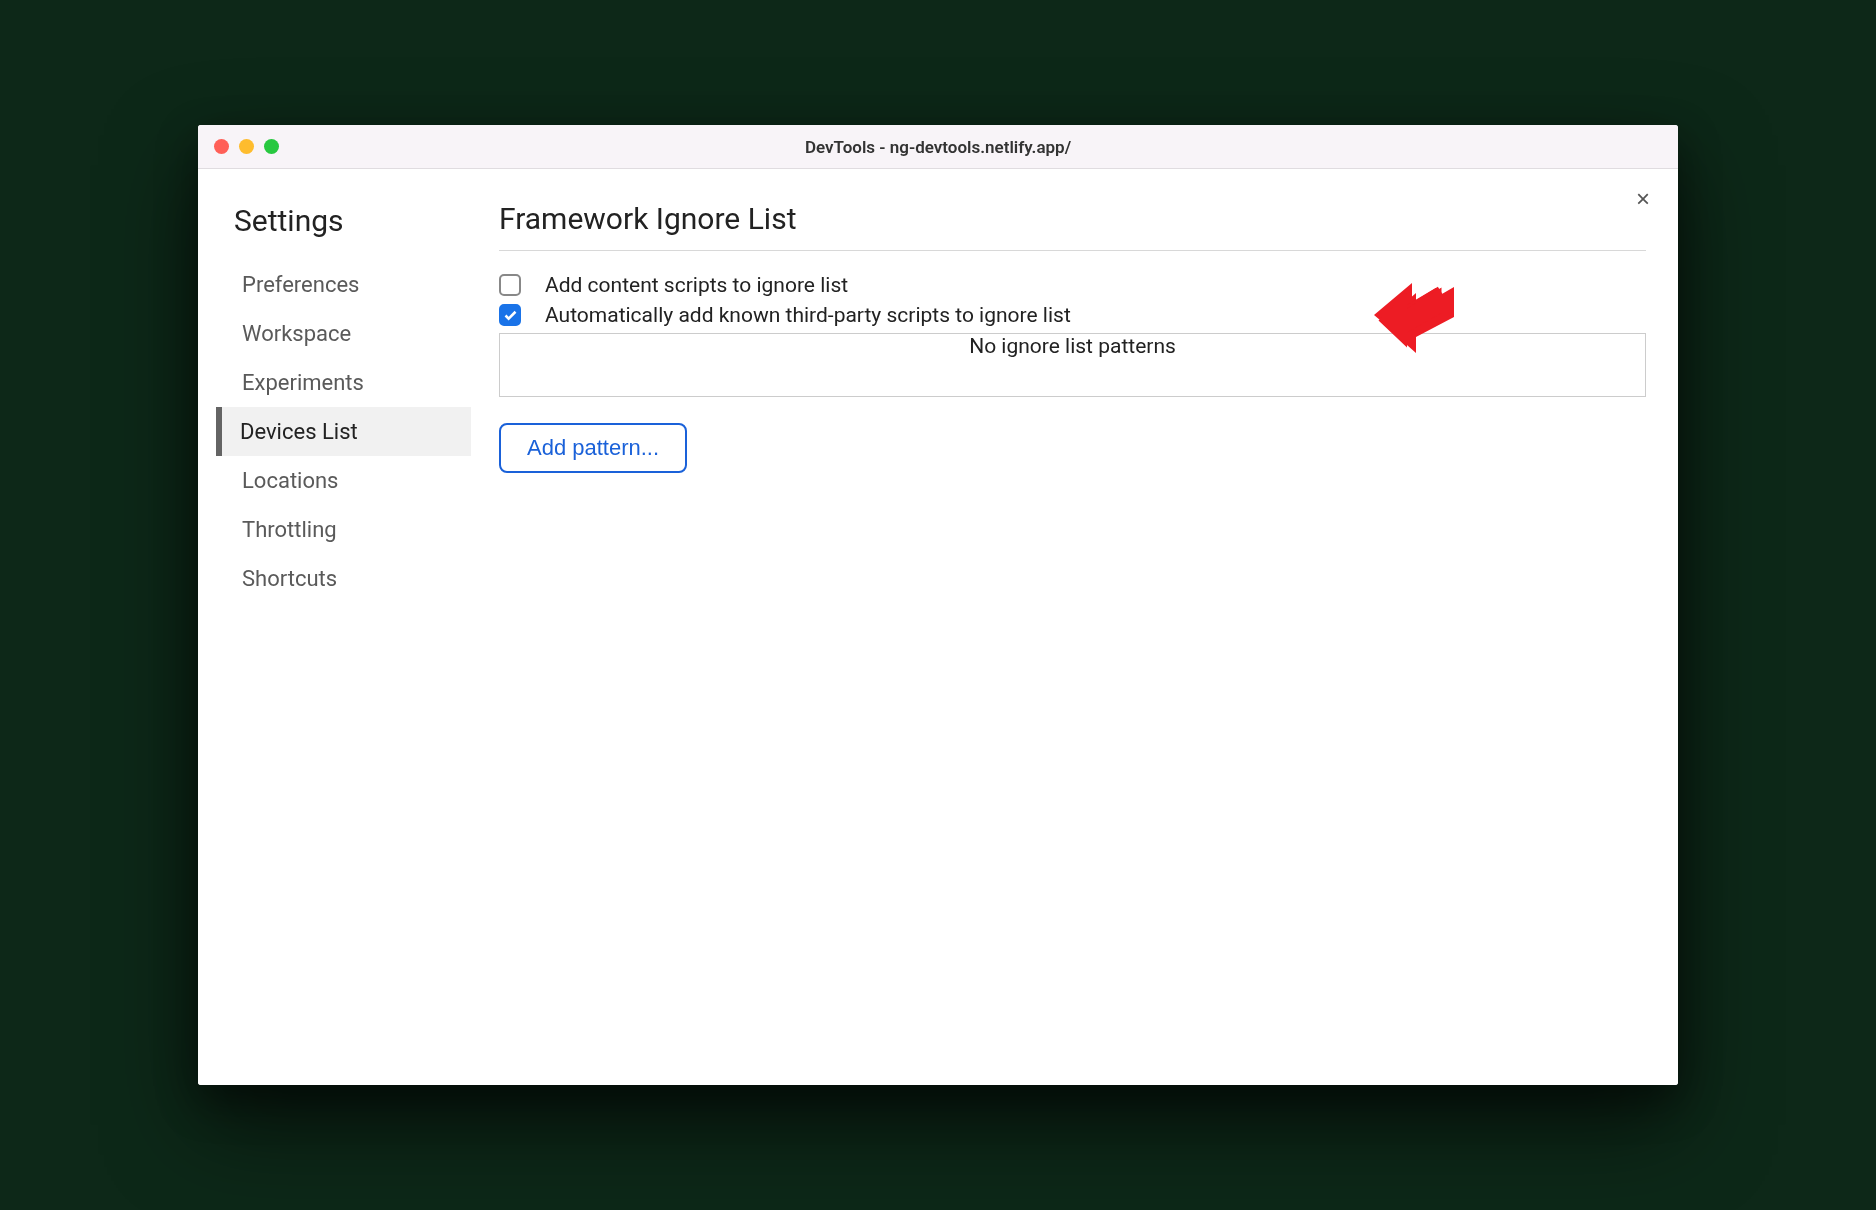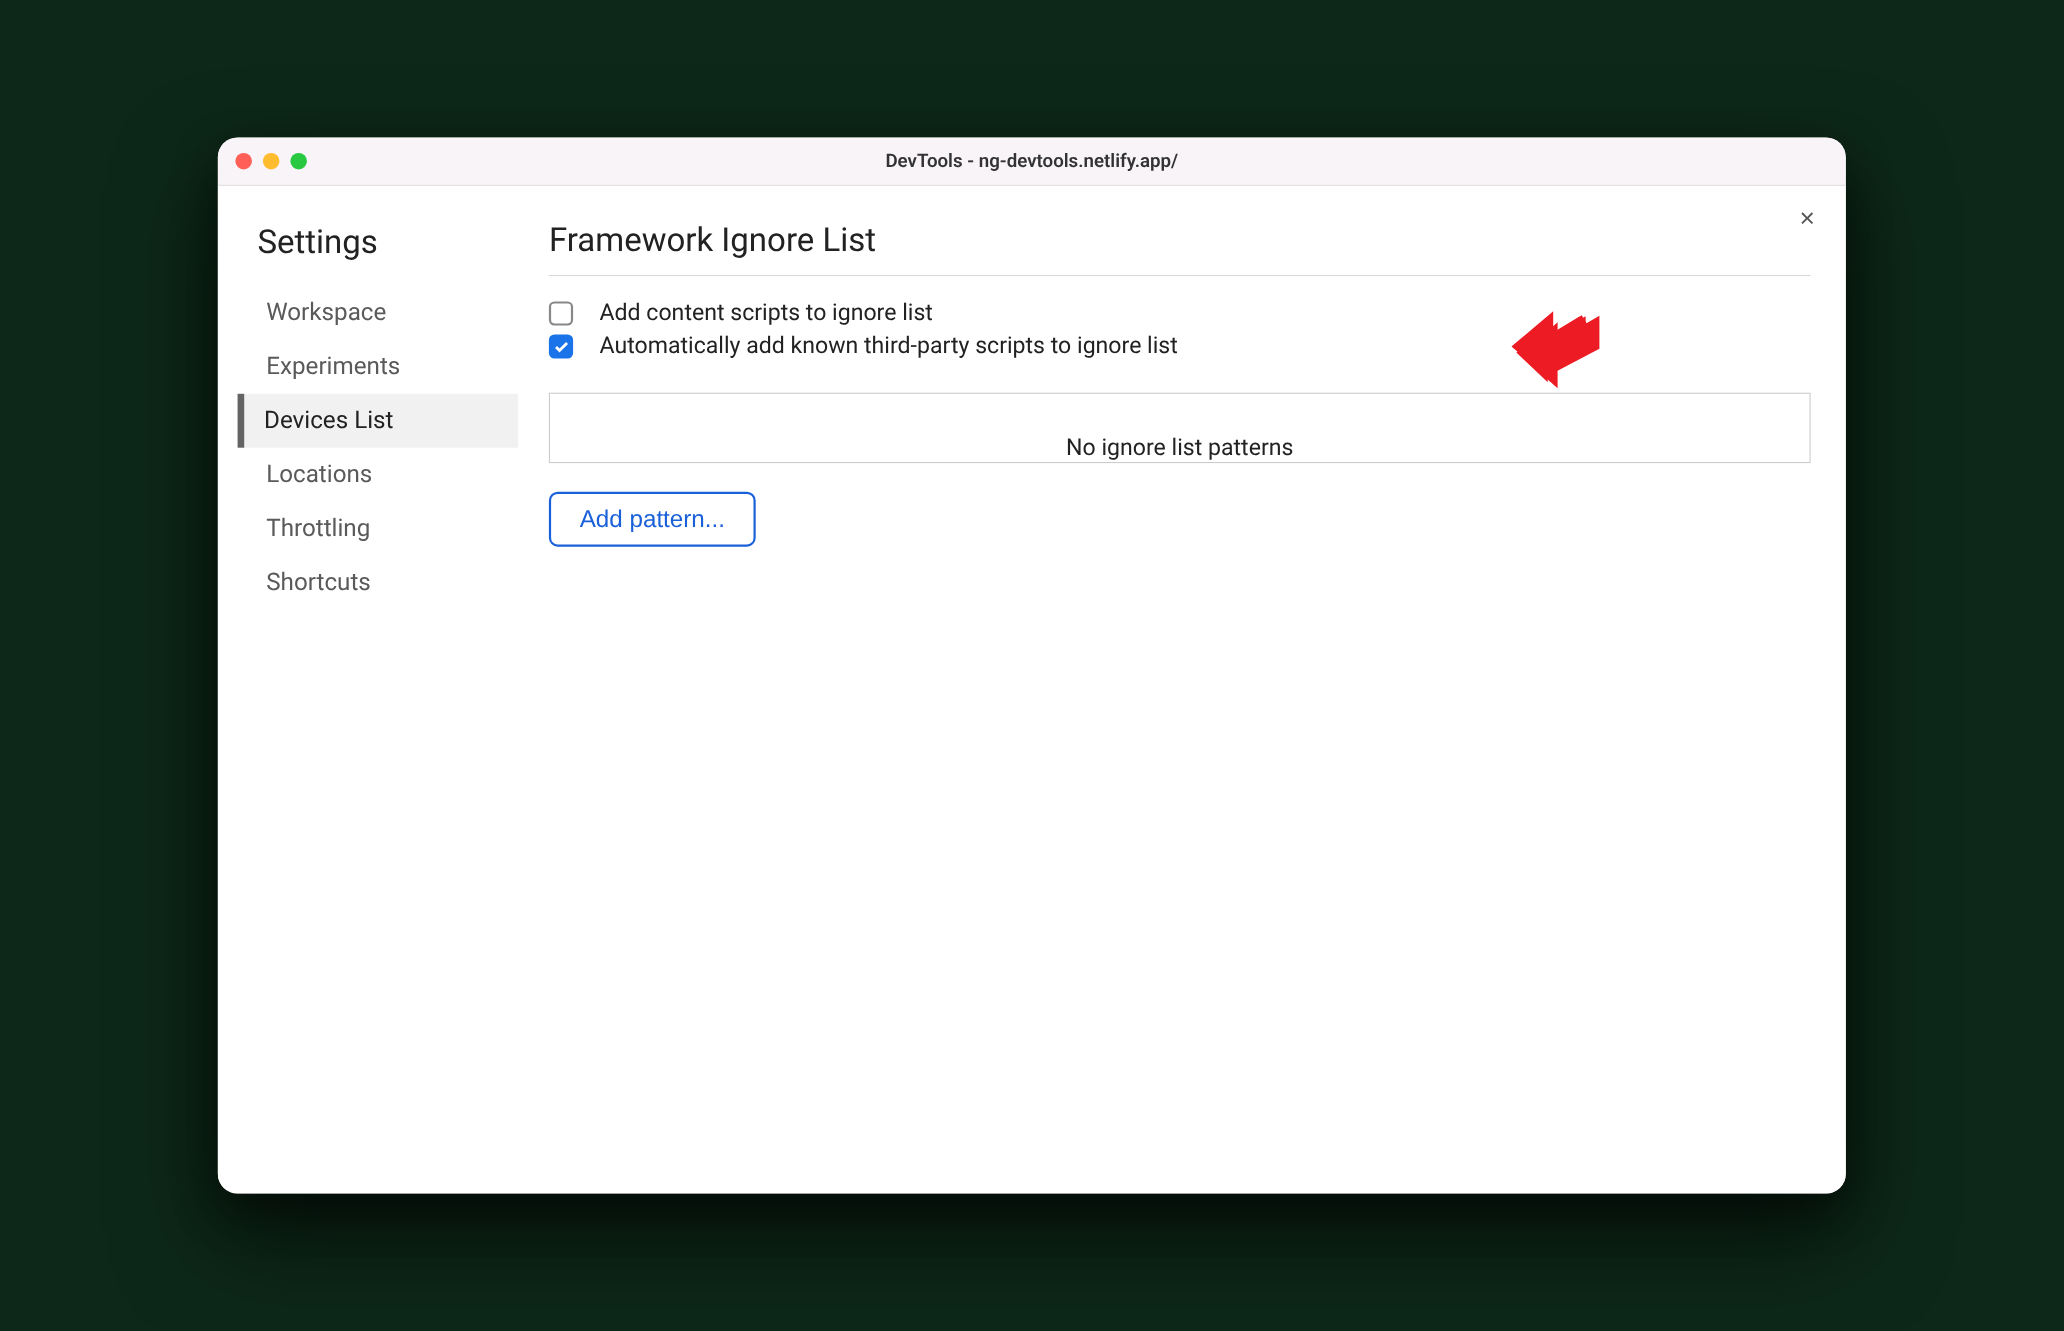--- a/index.html
+++ b/index.html
@@ -16,21 +16,21 @@
       display: flex;
       align-items: center;
       justify-content: center;
       padding: 40px;
     }
 
     .window {
       width: 1480px;
       height: 960px;
       background: #fff;
-      border-radius: 18px;
+      border-radius: 3px;
       box-shadow: 0 40px 90px rgba(0,0,0,0.6), 0 15px 40px rgba(0,0,0,0.4);
       overflow: hidden;
       display: flex;
       flex-direction: column;
     }
 
     .titlebar {
       height: 44px;
       background: #f8f4f8;
       border-bottom: 1px solid #e0dce0;
@@ -181,25 +181,25 @@
       position: absolute;
       left: 875px;
       top: -28px;
       pointer-events: none;
     }
 
     .patterns-box {
       border: 1px solid #ccc;
       height: 64px;
       display: flex;
-      align-items: flex-end;
+      align-items: flex-start;
       justify-content: center;
       font-size: 21px;
       color: #222;
-      margin-top: 30px;
+      margin-top: 6px;
       margin-bottom: 26px;
     }
 
     .add-pattern-btn {
       border: 2px solid #1a61d9;
       background: #fff;
       color: #1a61d9;
       font-size: 22px;
       font-weight: 500;
       padding: 10px 26px;
@@ -223,20 +223,23 @@
   </div>
 
   <div class="body-area">
 
     <span class="close-x">×</span>
 
     <div class="sidebar">
       <h1 class="sidebar-title">Settings</h1>
 
       <div class="sidebar-item">
+        <span>Preferences</span>
+      </div>
+      <div class="sidebar-item">
         <span>Workspace</span>
       </div>
       <div class="sidebar-item">
         <span>Experiments</span>
       </div>
       <div class="sidebar-item active">
         <span>Devices List</span>
       </div>
       <div class="sidebar-item">
         <span>Locations</span>

